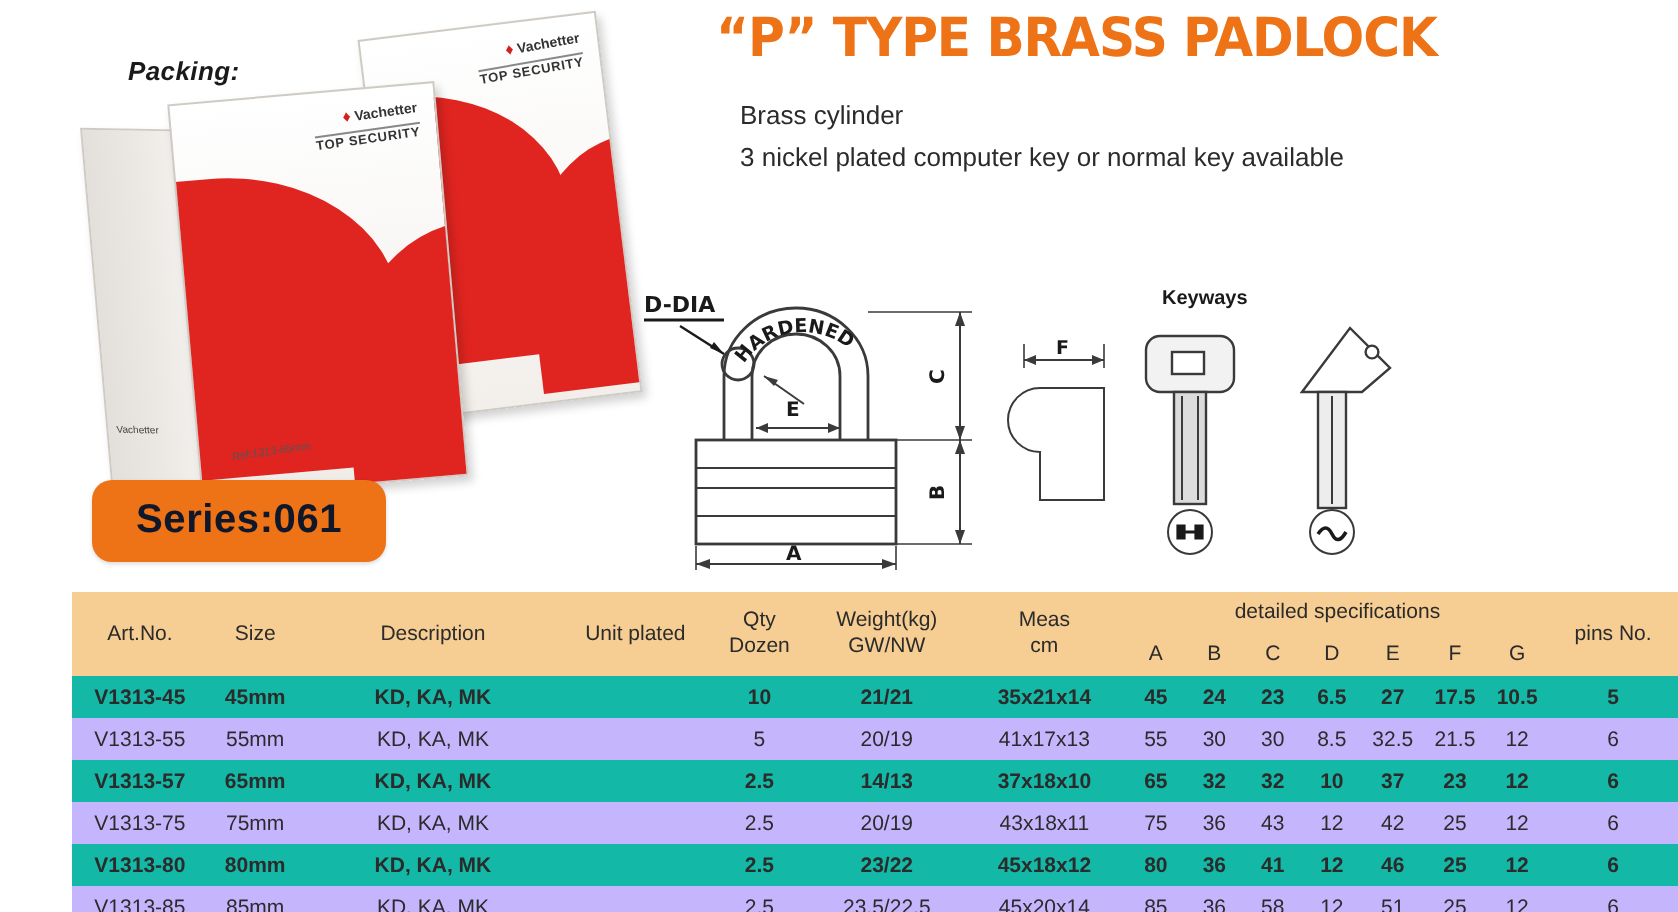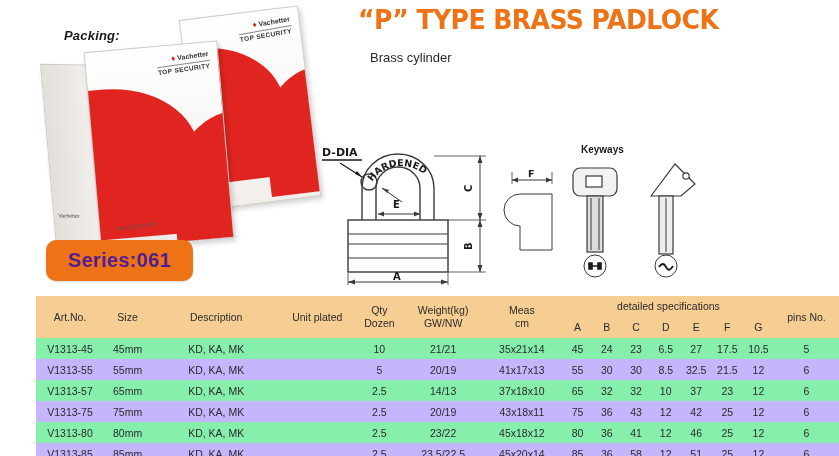--- a/index.html
+++ b/index.html
@@ -77,21 +77,21 @@
     font-size:5.5px;color:#555;transform:rotate(-3deg);white-space:nowrap;
   }
   .side-brand{
     position:absolute;left:4px;bottom:24px;
     font-size:5px;color:#444;white-space:nowrap;
   }
 
   
   .series-badge{
     position:absolute;left:46px;top:240px;
-    background:#ee7216;color:#4c1d95;
+    background:#ee7216;color:#0f172a;
     border-radius:10px;
     padding:9px 22px;
     font-size:20px;font-weight:bold;
     letter-spacing:.3px;
     box-shadow:0 1px 2px rgba(0,0,0,.15);
   }
 
   
   .title{
     position:absolute;left:358px;top:4px;
@@ -129,21 +129,21 @@
     height:21px;vertical-align:middle;
     text-align:center;white-space:nowrap;
   }
   .spec-table thead tr th{
     background:#f6cd92;
     font-size:10.5px;
     color:#2b2b2b;
     line-height:13px;
   }
   .hdr-group{ background:#f6cd92; }
-  .row-odd td{ background:#86efac; }
+  .row-odd td{ background:#14b8a6;font-weight:bold; }
   .row-even td{ background:#c4b5fd; }
   .c-art{ width:74px; text-align:left; padding-left:12px;}
   .c-size{ width:52px; text-align:left;}
   .c-desc{ width:150px; text-align:left; padding-left:10px;}
   .c-unit{ width:78px;}
   .c-qty{ width:58px;}
   .c-wt{ width:82px;}
   .c-meas{ width:92px;}
   .c-dim{ width:34px;}
   .c-pins{ width:72px;}
@@ -181,20 +181,21 @@
       </div>
       <div class="box-ref">Ref:1313-65mm</div>
     </div>
   </div>
 
   <div class="series-badge">Series:061</div>
 
   <div class="title">“P” TYPE BRASS PADLOCK</div>
   <div class="bullets">
     <div>Brass cylinder</div>
+    <div>3 nickel plated computer key or normal key available</div>
   </div>
 
   <div class="diagram">
     <svg class="dia-svg" width="210" height="155" viewBox="0 0 210 155">
       <g fill="none" stroke="#3a3a3a" stroke-width="1.4">
 
         <path d="M42 90 L42 58 A36 34 0 0 1 114 58 L114 90"></path>
 
         <path d="M56 90 L56 58 A22 21 0 0 1 100 58 L100 90"></path>
 

